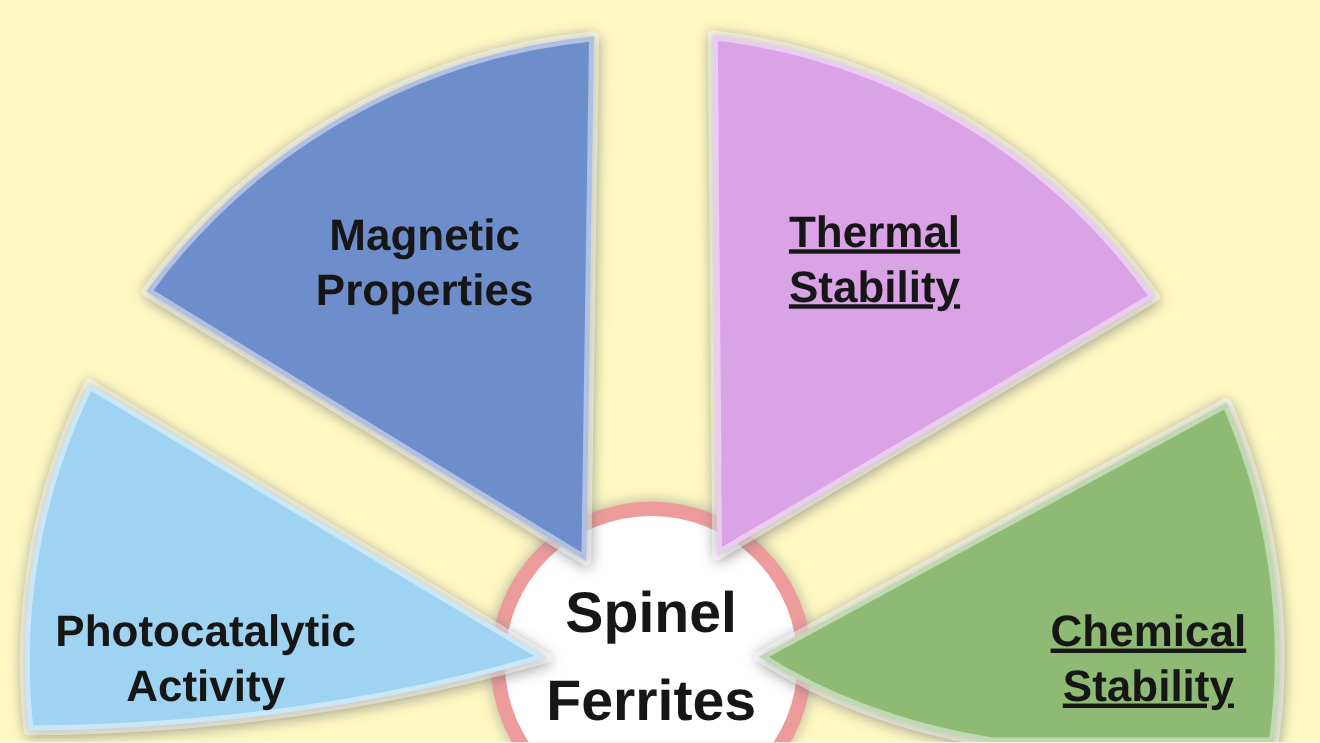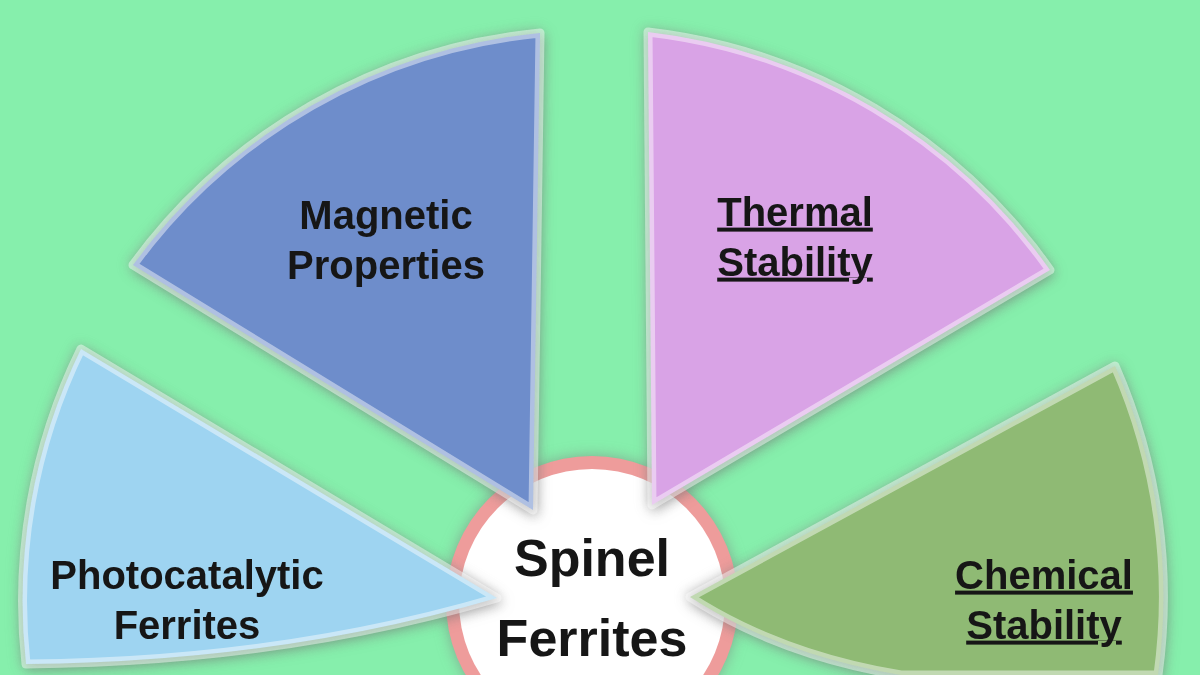--- a/index.html
+++ b/index.html
@@ -1,20 +1,20 @@
 <!DOCTYPE html>
 <html><head>
 <meta charset="utf-8">
 <style>
   html,body{margin:0;padding:0;background:#fff;}
   #stage{
     position:relative;
     width:1200px;height:675px;
     overflow:hidden;
-    background:#86efac;
+    background:#fef9c3;
     font-family:"Liberation Sans","DejaVu Sans",sans-serif;
   }
   #stage svg{position:absolute;left:0;top:0;}
   .wedge{
     stroke:rgba(255,255,255,0.45);
     stroke-width:9;
     stroke-linejoin:round;
     filter:drop-shadow(2px 4px 6px rgba(110,110,110,0.55))
            drop-shadow(-2px -2px 5px rgba(140,140,140,0.40));
   }
@@ -60,21 +60,21 @@
     <path class="wedge" d="M 690 597 L 1115 366 A 573 573 0 0 1 1158 675 L 901 675 Q 780 655 690 597 Z" fill="#8FBA74"></path>
   </svg>
 
   <div class="seg-label" style="left: 386px; top: 240px; color: rgb(22, 22, 22);">Magnetic
 Properties</div>
 
   <div class="seg-label" style="left: 795px; top: 237px; color: rgb(22, 22, 22); text-decoration: underline;">Thermal
 Stability</div>
 
   <div class="seg-label" style="left: 187px; top: 600px; color: rgb(22, 22, 22);">Photocatalytic
-Ferrites</div>
+Activity</div>
 
   <div class="seg-label" style="left: 1044px; top: 600px; color: rgb(22, 22, 22); text-decoration: underline;">Chemical
 Stability</div>
 
   <div class="center-title" style="left: 592px; top: 598px; color: rgb(22, 22, 22);">Spinel
 Ferrites</div>
 
 </div>
 
 </body></html>

